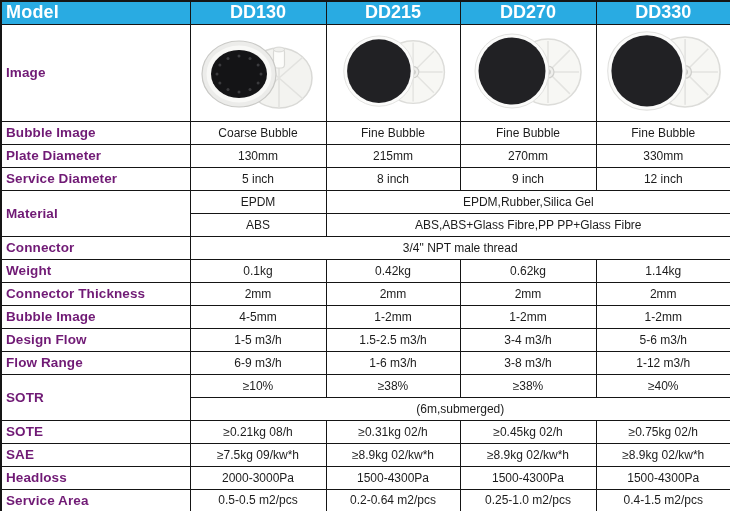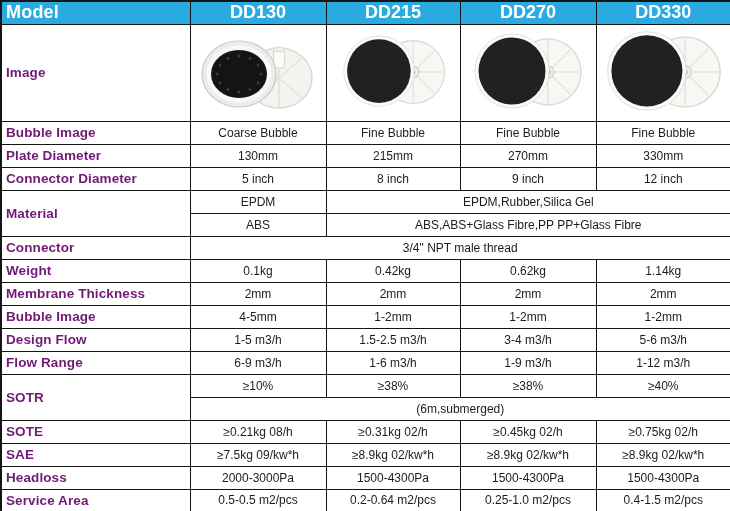--- a/index.html
+++ b/index.html
@@ -133,21 +133,21 @@
 
     <tr class="r">
       <td class="label">Plate Diameter</td>
       <td class="val">130mm</td>
       <td class="val">215mm</td>
       <td class="val">270mm</td>
       <td class="val">330mm</td>
     </tr>
 
     <tr class="r">
-      <td class="label">Connector Diameter</td>
+      <td class="label">Service Diameter</td>
       <td class="val">5 inch</td>
       <td class="val">8 inch</td>
       <td class="val">9 inch</td>
       <td class="val">12 inch</td>
     </tr>
 
     <tr class="r">
       <td class="label" rowspan="2">Material</td>
       <td class="val">EPDM</td>
       <td class="val" colspan="3">EPDM,Rubber,Silica Gel</td>
@@ -164,21 +164,21 @@
 
     <tr class="r">
       <td class="label">Weight</td>
       <td class="val">0.1kg</td>
       <td class="val">0.42kg</td>
       <td class="val">0.62kg</td>
       <td class="val">1.14kg</td>
     </tr>
 
     <tr class="r">
-      <td class="label">Membrane Thickness</td>
+      <td class="label">Connector Thickness</td>
       <td class="val">2mm</td>
       <td class="val">2mm</td>
       <td class="val">2mm</td>
       <td class="val">2mm</td>
     </tr>
 
     <tr class="r">
       <td class="label">Bubble Image</td>
       <td class="val">4-5mm</td>
       <td class="val">1-2mm</td>
@@ -191,21 +191,21 @@
       <td class="val">1-5 m3/h</td>
       <td class="val">1.5-2.5 m3/h</td>
       <td class="val">3-4 m3/h</td>
       <td class="val">5-6 m3/h</td>
     </tr>
 
     <tr class="r">
       <td class="label">Flow Range</td>
       <td class="val">6-9 m3/h</td>
       <td class="val">1-6 m3/h</td>
-      <td class="val">1-9 m3/h</td>
+      <td class="val">3-8 m3/h</td>
       <td class="val">1-12 m3/h</td>
     </tr>
 
     <tr class="r">
       <td class="label" rowspan="2">SOTR</td>
       <td class="val">≥10%</td>
       <td class="val">≥38%</td>
       <td class="val">≥38%</td>
       <td class="val">≥40%</td>
     </tr>

